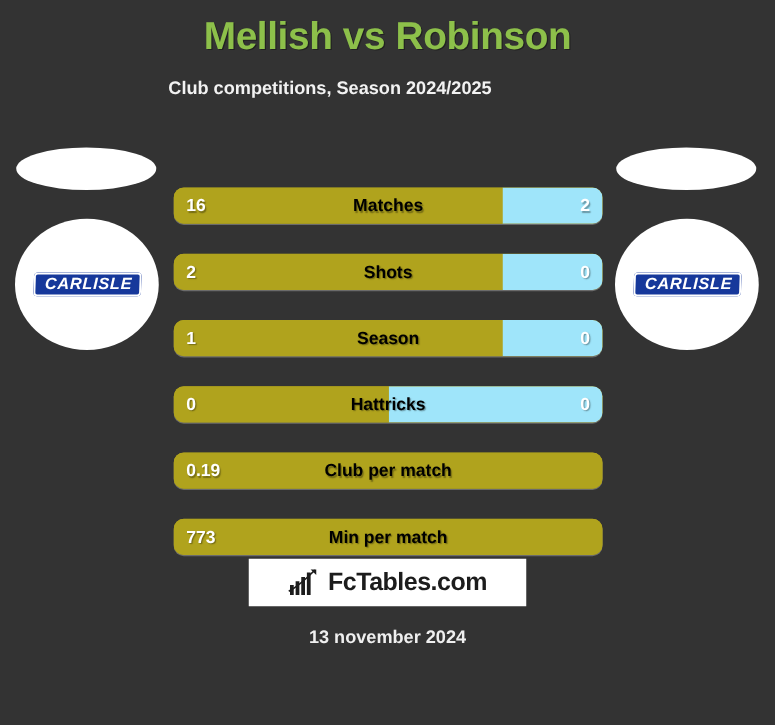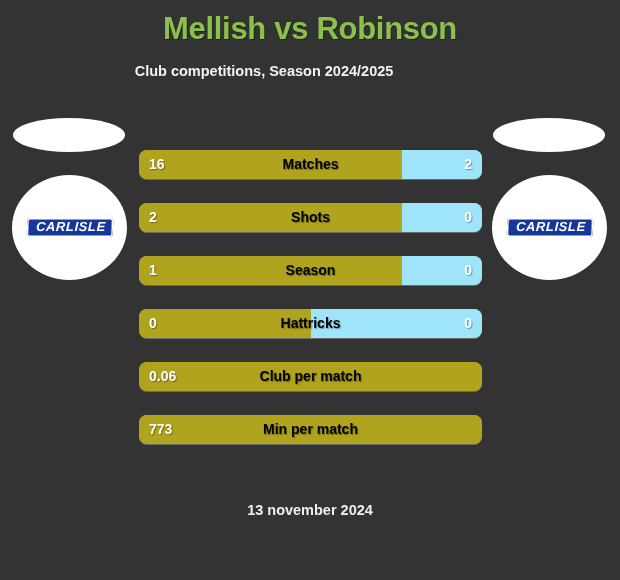--- a/index.html
+++ b/index.html
@@ -160,26 +160,37 @@
       </div>
       <div class="row">
         <div class="fill-right" style="width: 50%;"></div>
         <div class="fill-left" style="width: 50%;"></div>
         <span class="val left">0</span>
         <span class="label">Hattricks</span>
         <span class="val right">0</span>
       </div>
       <div class="row">
         <div class="fill-left" style="width: 100%;"></div>
-        <span class="val left">0.06</span>
+        <span class="val left">0.19</span>
         <span class="label">Club per match</span>
       </div>
       <div class="row">
         <div class="fill-left" style="width: 100%;"></div>
         <span class="val left">773</span>
         <span class="label">Min per match</span>
       </div>
     </div>
 
+  <div class="brand">
+    <svg class="brand-icon" width="26" height="22" viewBox="0 0 26 22">
+      <path d="M2 21 L2 13 L5 13 L5 21 Z" fill="#1c1c1c"></path>
+      <path d="M6.5 21 L6.5 10 L9.5 10 L9.5 21 Z" fill="#1c1c1c"></path>
+      <path d="M11 21 L11 6.5 L14 6.5 L14 21 Z" fill="#1c1c1c"></path>
+      <path d="M15.5 21 L15.5 3 L18.5 3 L18.5 21 Z" fill="#1c1c1c"></path>
+      <path d="M1 18 C7 15 14 9 22 1" stroke="#1c1c1c" stroke-width="1.4" fill="none"></path>
+      <path d="M18.5 0.5 L23 0.5 L23 5 Z" fill="#1c1c1c"></path>
+    </svg>
+    <span class="brand-text">FcTables.com</span>
+  </div>
 
   <div class="date">13 november 2024</div>
 
 </div>
 
 </body></html>

